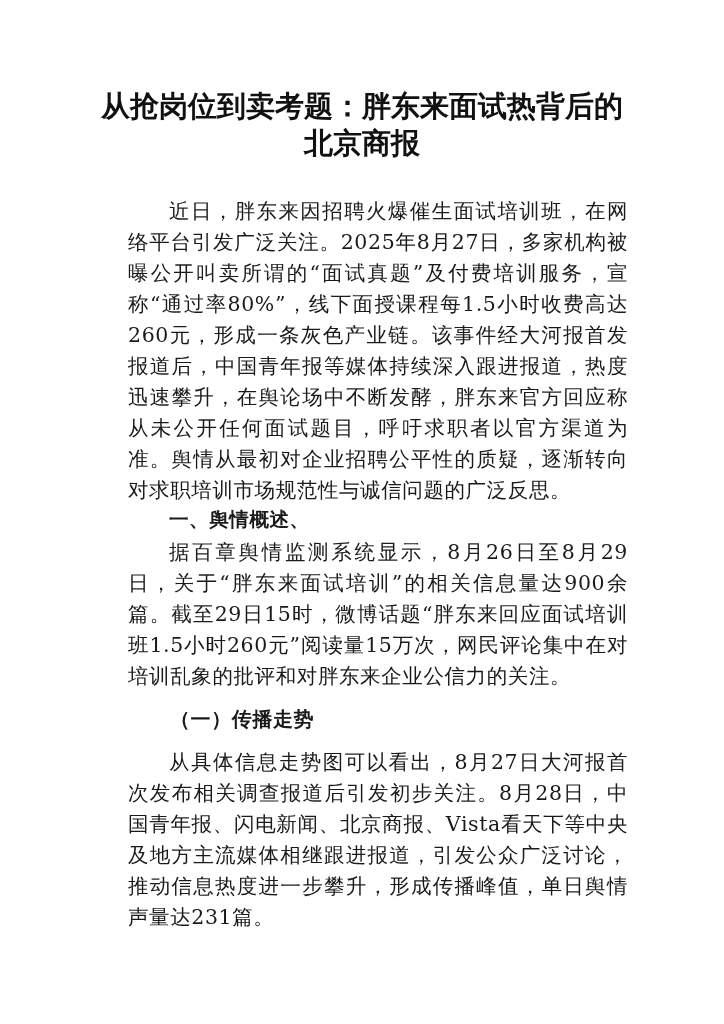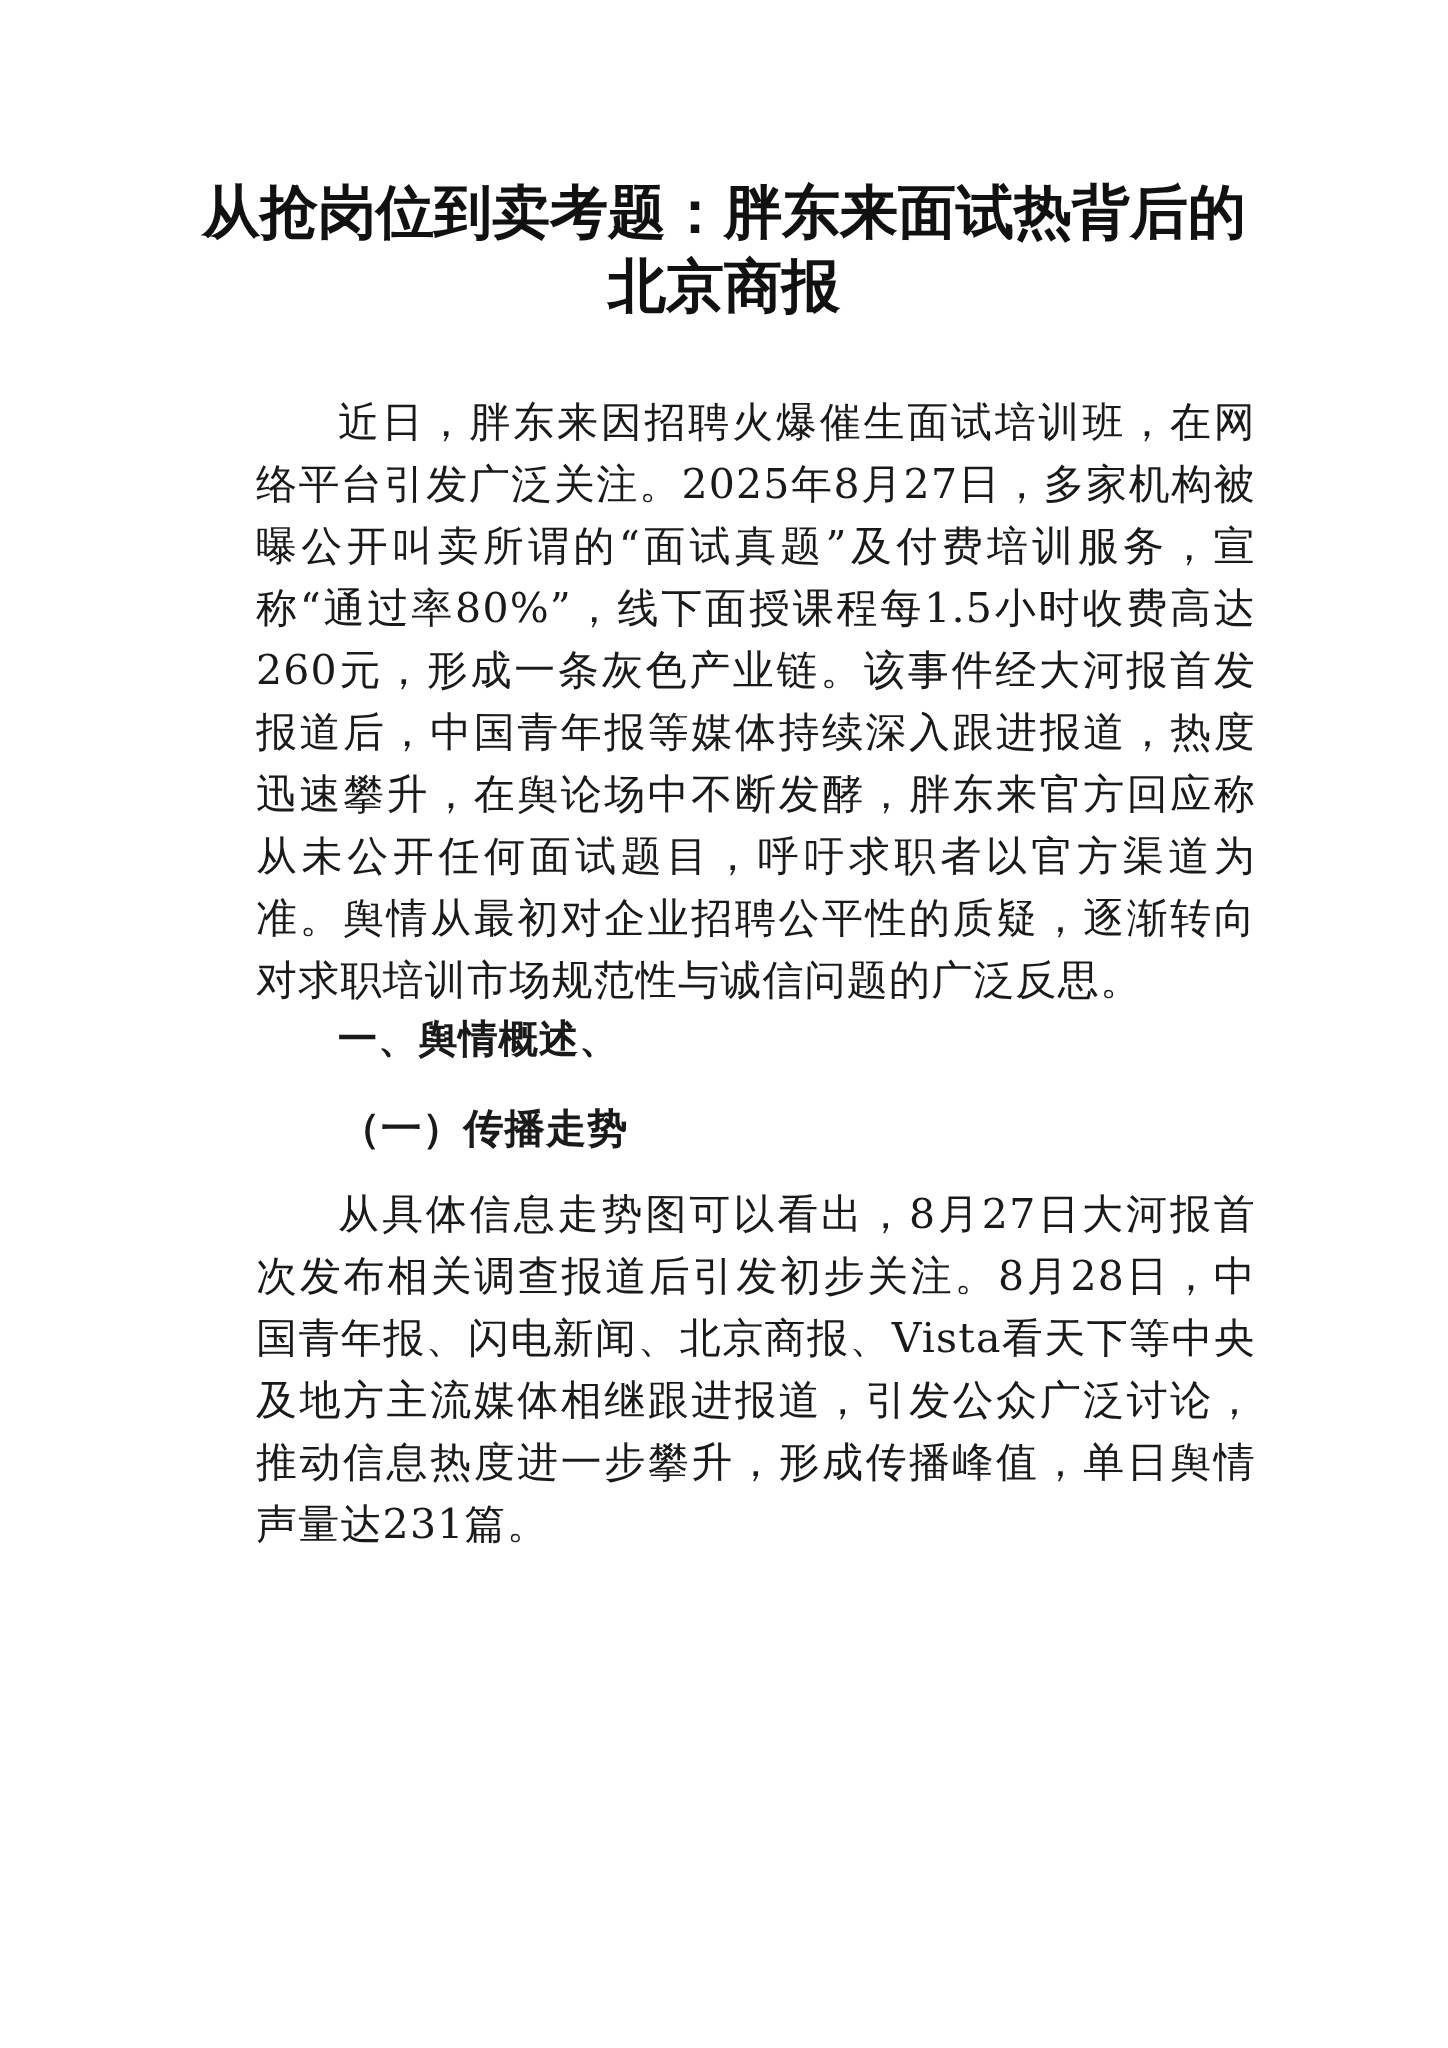--- a/index.html
+++ b/index.html
@@ -71,16 +71,17 @@
 
 <div class="page">
   <h1 class="title">
     <span>从抢岗位到卖考题：胖东来面试热背后的</span>
     <span>北京商报</span>
   </h1>
 
   <div class="body">
     <p class="para">近日，胖东来因招聘火爆催生面试培训班，在网络平台引发广泛关注。2025年8月27日，多家机构被曝公开叫卖所谓的“面试真题”及付费培训服务，宣称“通过率80%”，线下面授课程每1.5小时收费高达260元，形成一条灰色产业链。该事件经大河报首发报道后，中国青年报等媒体持续深入跟进报道，热度迅速攀升，在舆论场中不断发酵，胖东来官方回应称从未公开任何面试题目，呼吁求职者以官方渠道为准。舆情从最初对企业招聘公平性的质疑，逐渐转向对求职培训市场规范性与诚信问题的广泛反思。</p>
     <p class="heading">一、舆情概述、</p>
+    <p class="para">据百章舆情监测系统显示，8月26日至8月29日，关于“胖东来面试培训”的相关信息量达900余篇。截至29日15时，微博话题“胖东来回应面试培训班1.5小时260元”阅读量15万次，网民评论集中在对培训乱象的批评和对胖东来企业公信力的关注。</p>
     <p class="subheading">（一）传播走势</p>
     <p class="para">从具体信息走势图可以看出，8月27日大河报首次发布相关调查报道后引发初步关注。8月28日，中国青年报、闪电新闻、北京商报、Vista看天下等中央及地方主流媒体相继跟进报道，引发公众广泛讨论，推动信息热度进一步攀升，形成传播峰值，单日舆情声量达231篇。</p>
   </div>
 </div>
 
 </body></html>

